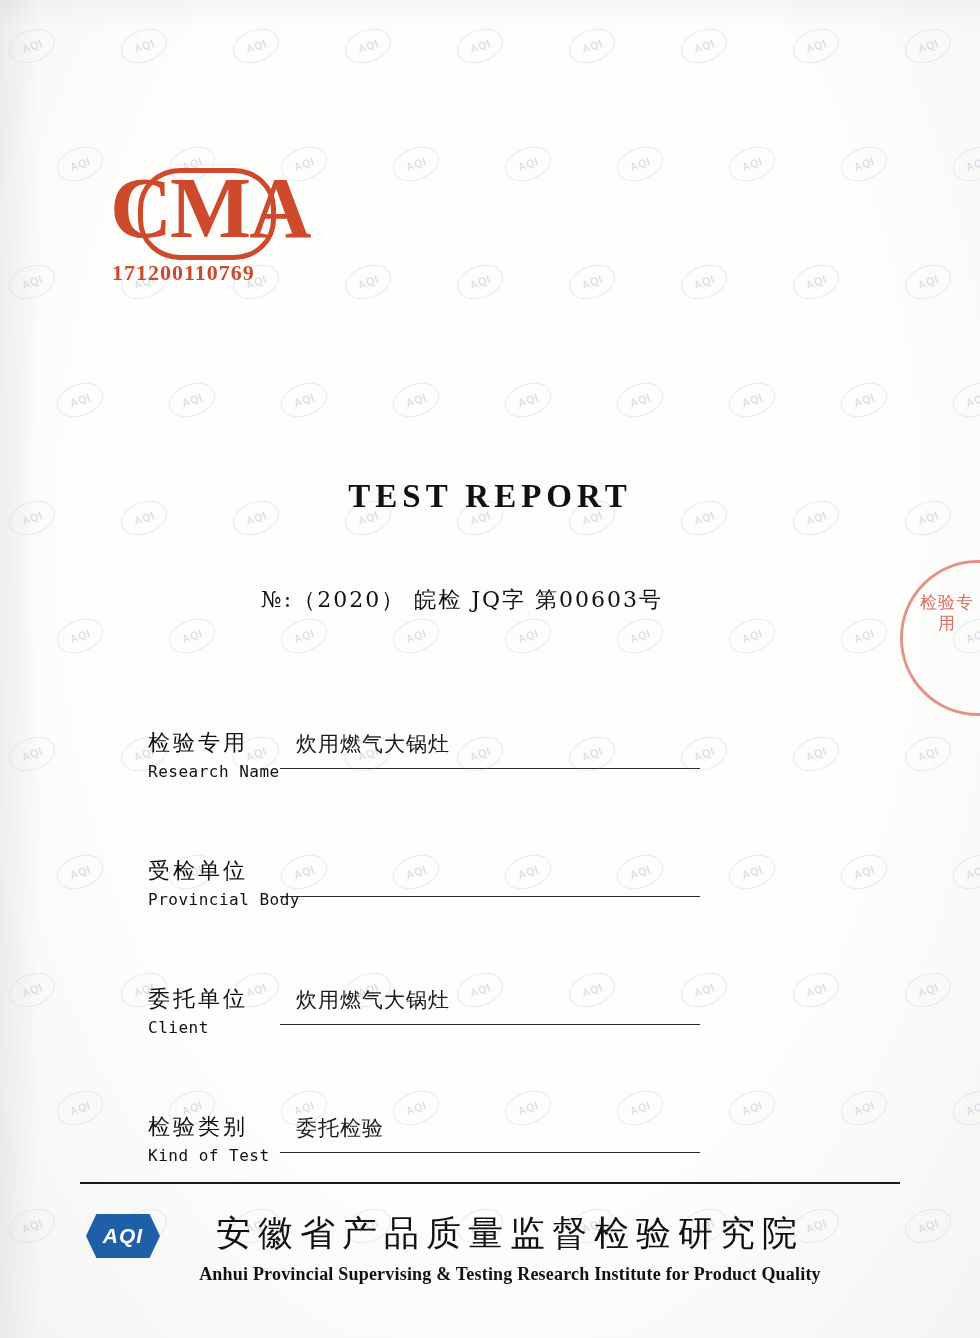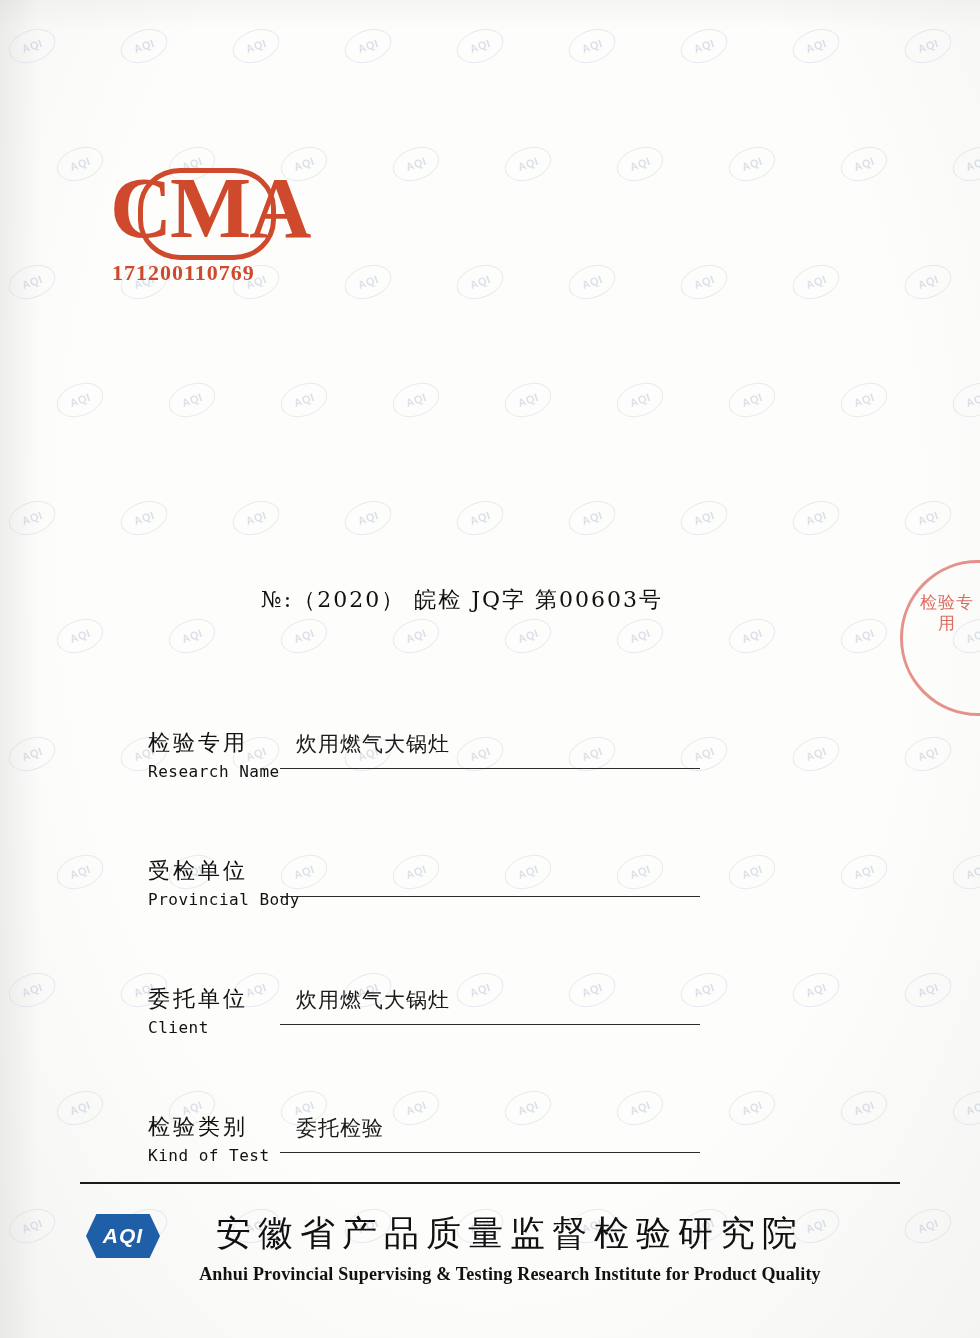--- a/index.html
+++ b/index.html
@@ -1026,20 +1026,21 @@
         <i></i>
       </div>
   </div>
 
   <div class="cma">
     <div class="cma-box"></div>
     <div class="cma-text">CMA</div>
     <div class="cma-num">171200110769</div>
   </div>
 
+  <div class="title-en">TEST    REPORT</div>
   <div class="report-no">№:（2020） 皖检 JQ字 第00603号</div>
 
   <div class="seal"></div>
   <div class="seal-inner">检验专用</div>
 
   <div class="fields">
 
     <div class="field">
       <div class="label-cn">检验专用</div>
       <div class="label-en">Research Name</div>

